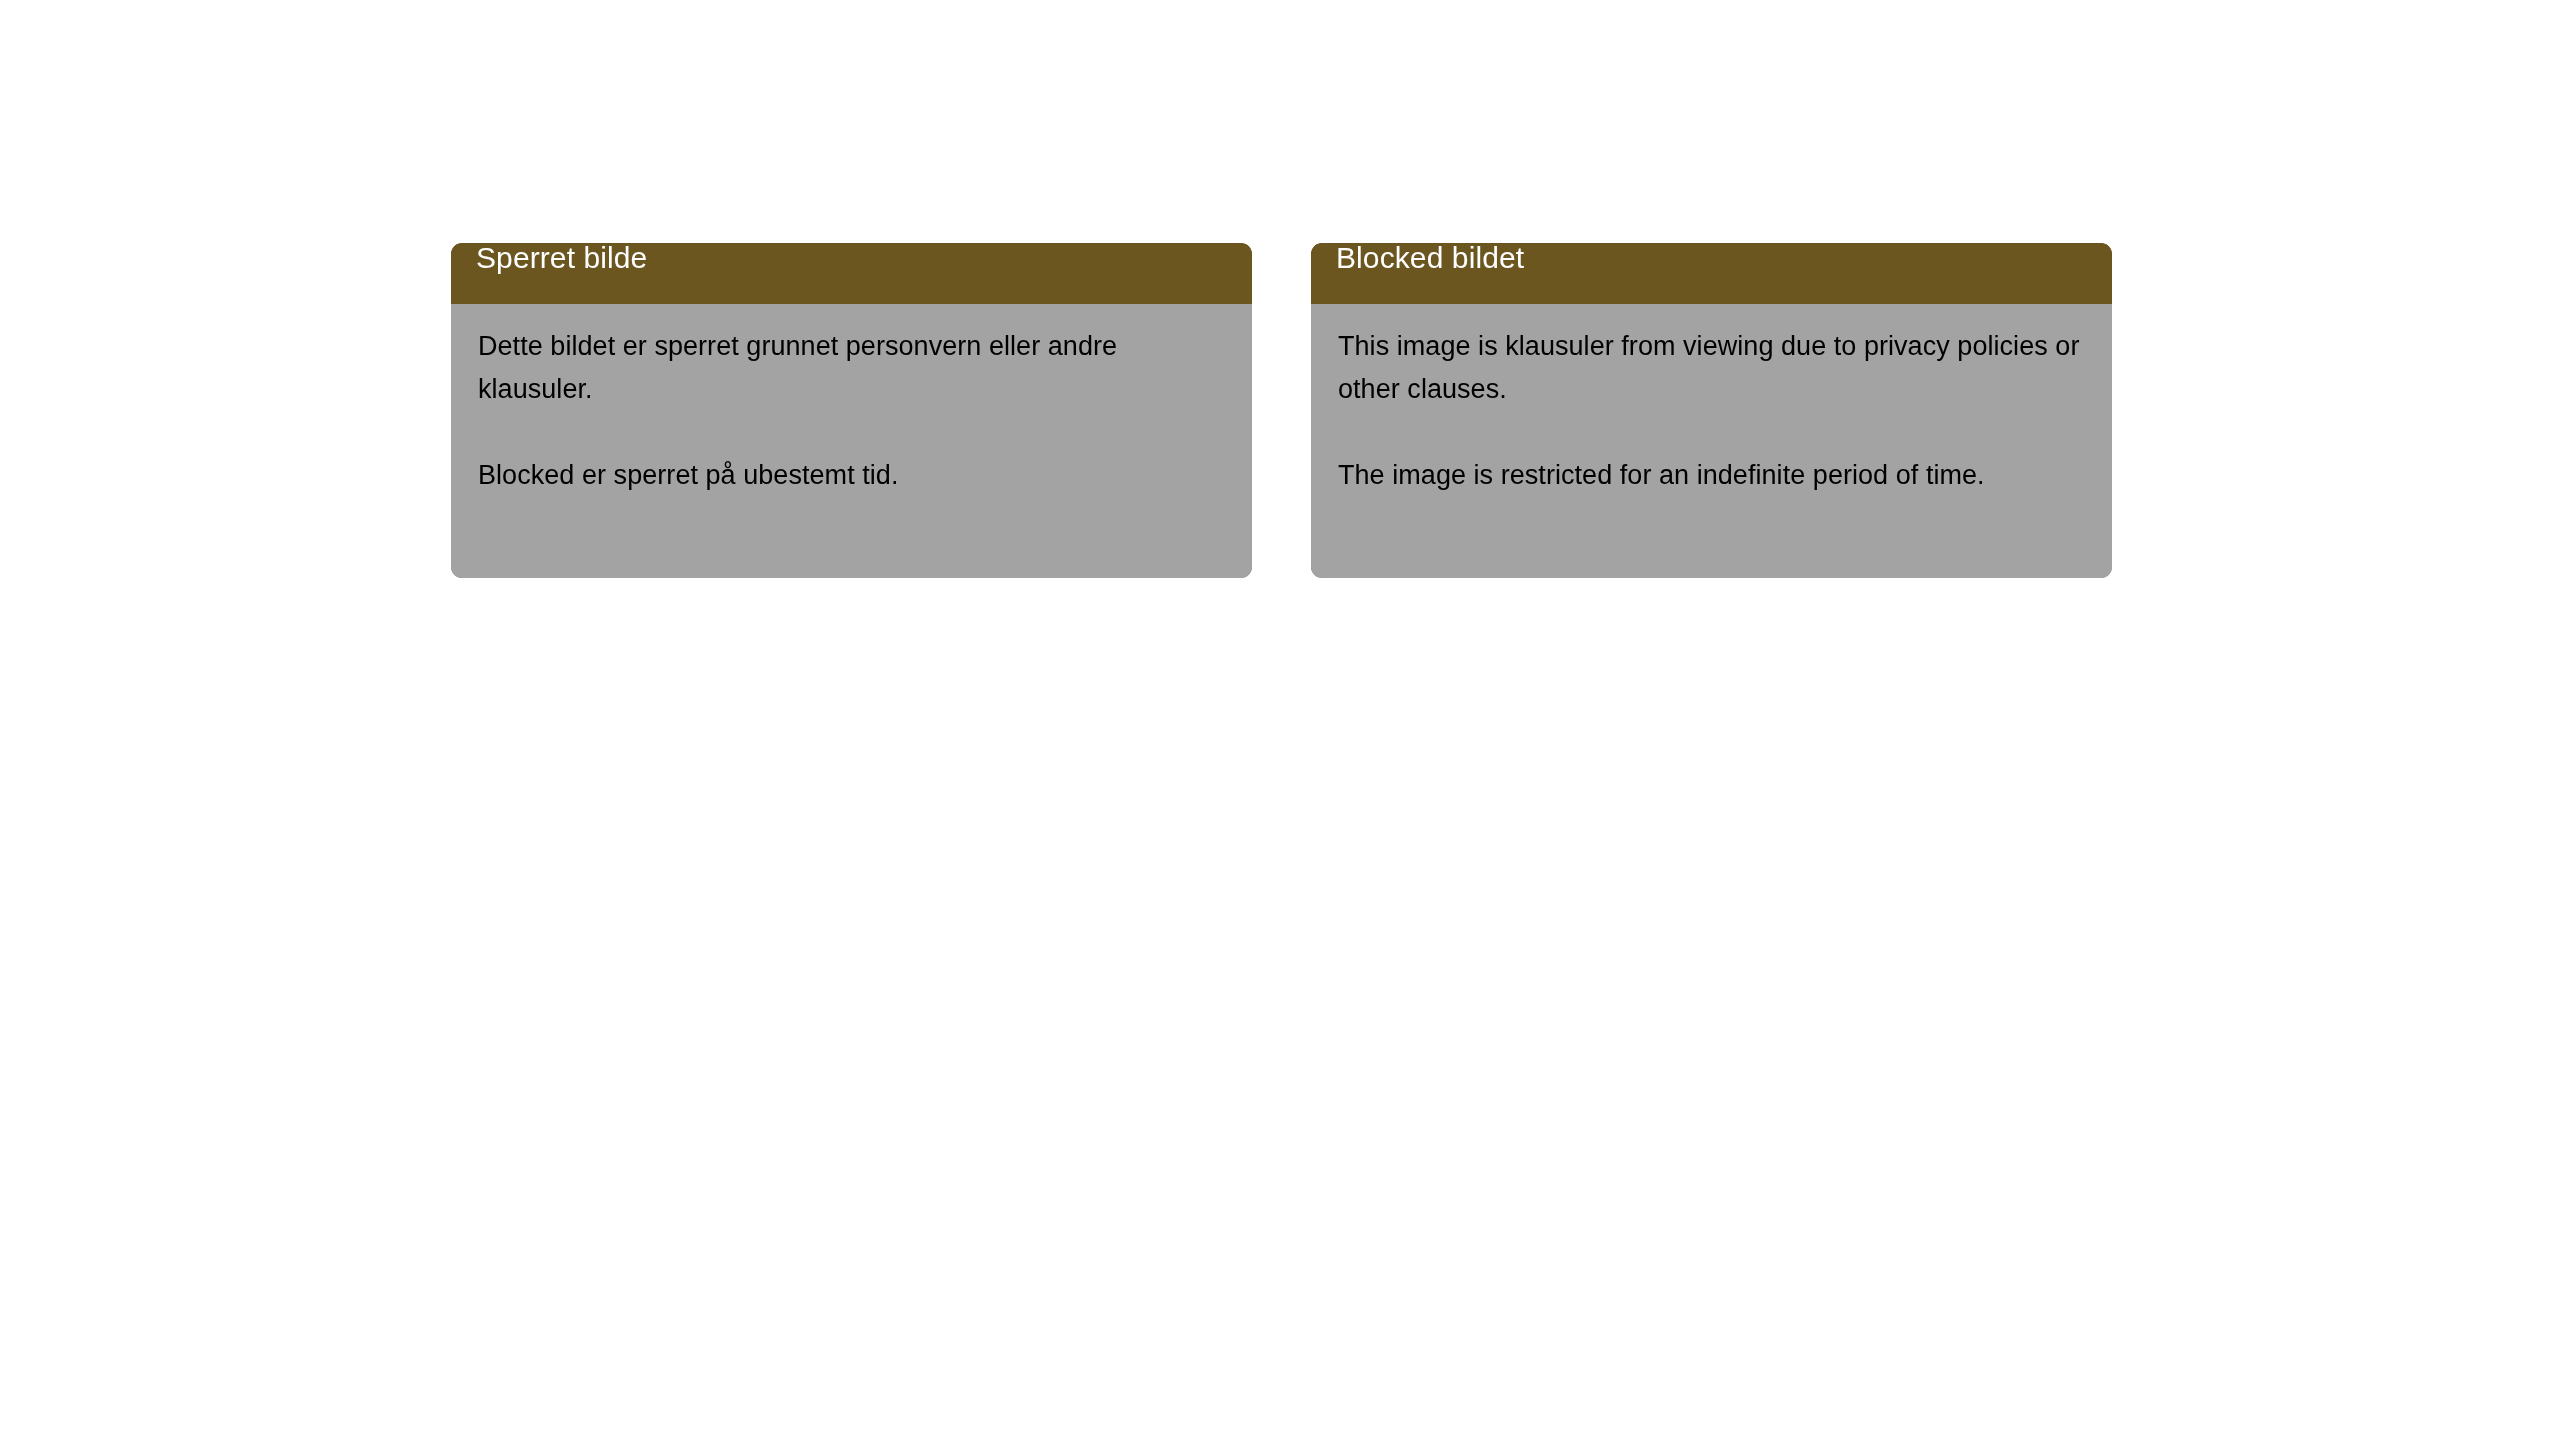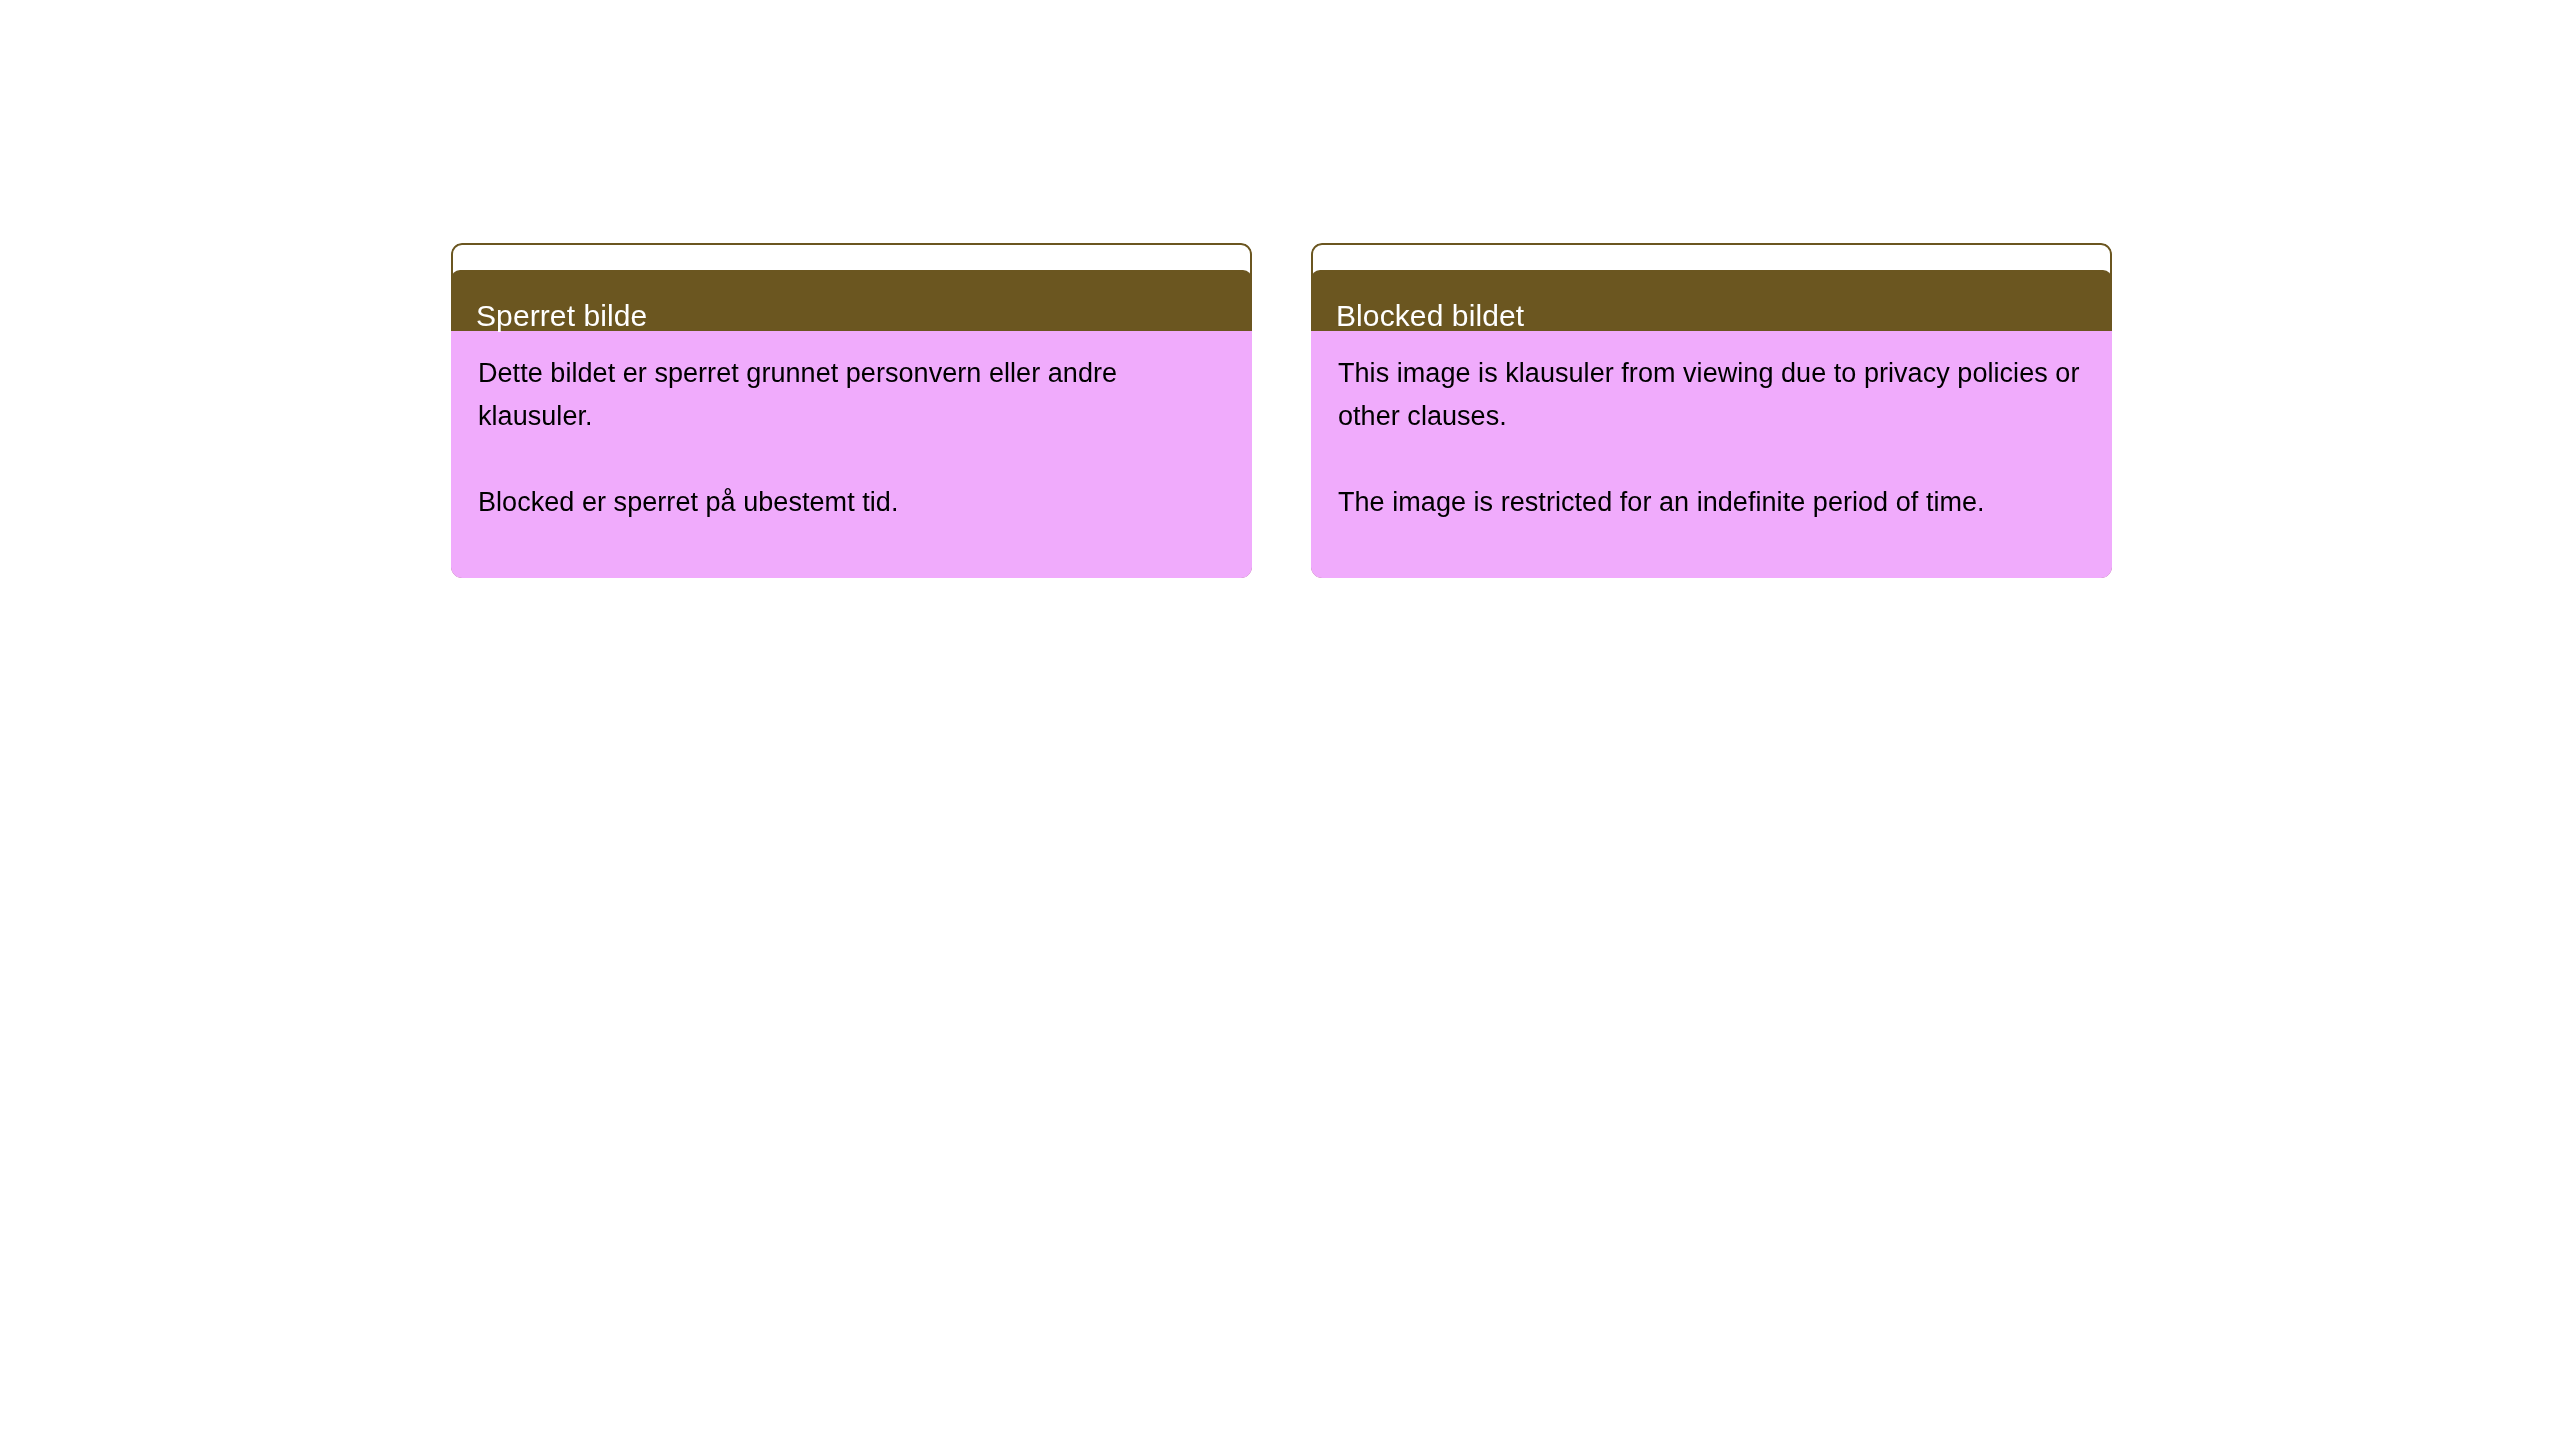--- a/index.html
+++ b/index.html
@@ -52,40 +52,39 @@
     border-radius: 11px;
     pointer-events: none;
   }
 
   .panel-header {
     flex: 0 0 auto;
     height: 61px;
     background: var(--brand);
     border-radius: 9px 9px 0 0;
     display: flex;
-    align-items: flex-end;
+    align-items: flex-start;
     padding: 0 0 0 25px;
     box-sizing: border-box;
     position: relative;
     z-index: 2;
-    margin-top: 27px;
   }
 
   .panel-title {
     color: #ffffff;
     font-size: 30px;
     font-weight: 400;
     line-height: 1;
     letter-spacing: 0.1px;
     white-space: nowrap;
   }
 
   .panel-body {
     flex: 1 1 auto;
-    background: #f0abfc;
+    background: #a3a3a3;
     padding: 21px 26px 0 27px;
     box-sizing: border-box;
     position: relative;
     z-index: 1;
   }
 
   .panel-paragraph {
     color: #000000;
     font-size: 27px;
     line-height: 43px;

